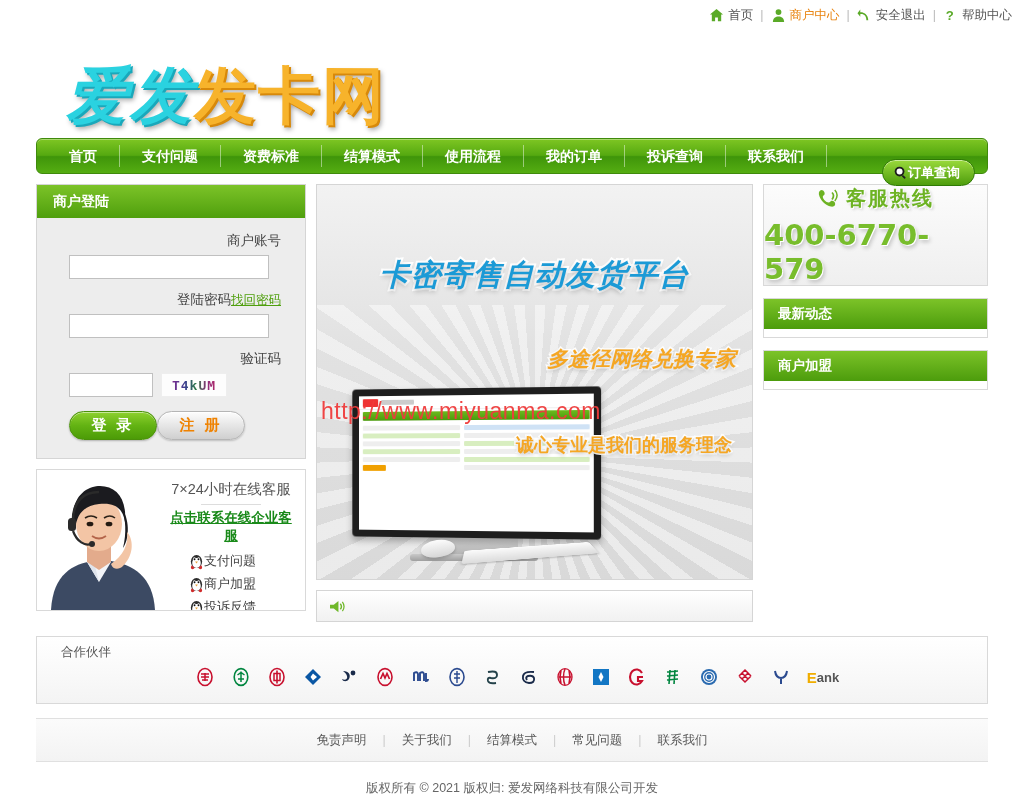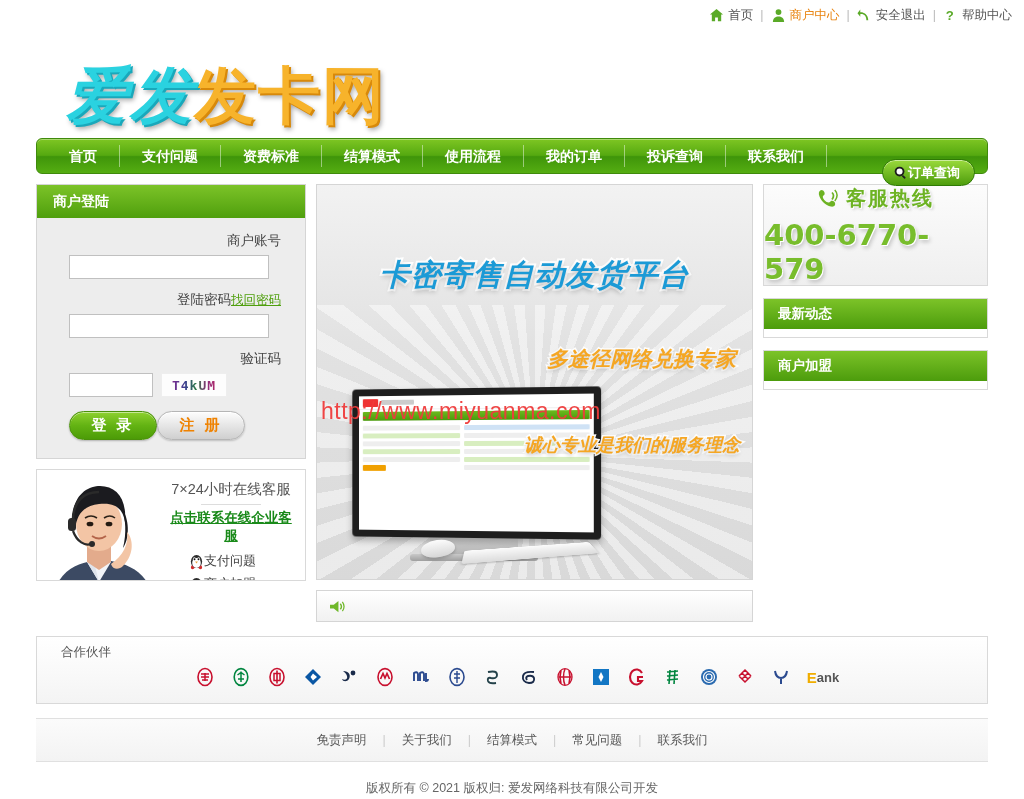--- a/index.html
+++ b/index.html
@@ -128,21 +128,21 @@
   }
   .btn-reg {
     background: linear-gradient(to bottom,#fdfdfd 0%,#e6e6e6 50%,#cfcfcf 100%);
     border: 1px solid #b5b5b5; color: #ef8200;
     box-shadow: inset 0 1px 0 #fff, 0 1px 2px rgba(0,0,0,.2);
   }
 
   
   .service {
     margin-top: 10px; border: 1px solid #d9d9d9; background: #fff;
-    height: 112px; display: flex; overflow: hidden;
+    height: 142px; display: flex; overflow: hidden;
   }
   .svc-photo { width: 124px; height: 140px; position: relative; overflow: hidden; background:#fff; }
   .svc-right { flex: 1; padding: 10px 8px 0 4px; }
   .svc-t1 { font-size: 14.5px; color: #555; text-align: center; }
   .svc-div { height:1px; background:#ddd; width:60px; margin:5px auto 4px; }
   .svc-t2 { font-size: 13.5px; color: #1a8a1a; font-weight: bold; text-align: center; text-decoration: underline; cursor:pointer; }
   .qq-list { margin-top: 7px; padding-left: 24px; }
   .qq-item { display: flex; align-items: center; margin-bottom: 5px; font-size: 13px; color: #444; cursor: pointer; }
 
   
@@ -183,22 +183,22 @@
   }
   .ban-h3 {
     position: absolute; right: 28px; top: 208px;
     font-size: 18px; font-weight: bold; font-style: italic;
     color: #f5a623;
     -webkit-text-stroke: 3px #fff;
     paint-order: stroke fill;
     text-shadow: 0 2px 4px rgba(0,0,0,.22);
   }
   .ban-h4 {
-    position: absolute; right: 12px; top: 248px;
-    font-size: 18px; font-weight: bold; font-style: italic;
+    position: absolute; right: 20px; top: 248px;
+    font-size: 18px; font-weight: bold; 
     color: #f5a623;
     -webkit-text-stroke: 3px #fff;
     paint-order: stroke fill;
     text-shadow: 0 2px 4px rgba(0,0,0,.22);
     text-align: right;
   }
   .watermark {
     position: absolute; left: 4px; top: 213px;
     font-size: 23px; color: #ef3b3b; letter-spacing: .5px;
     white-space: nowrap; z-index: 6; opacity: .95;

